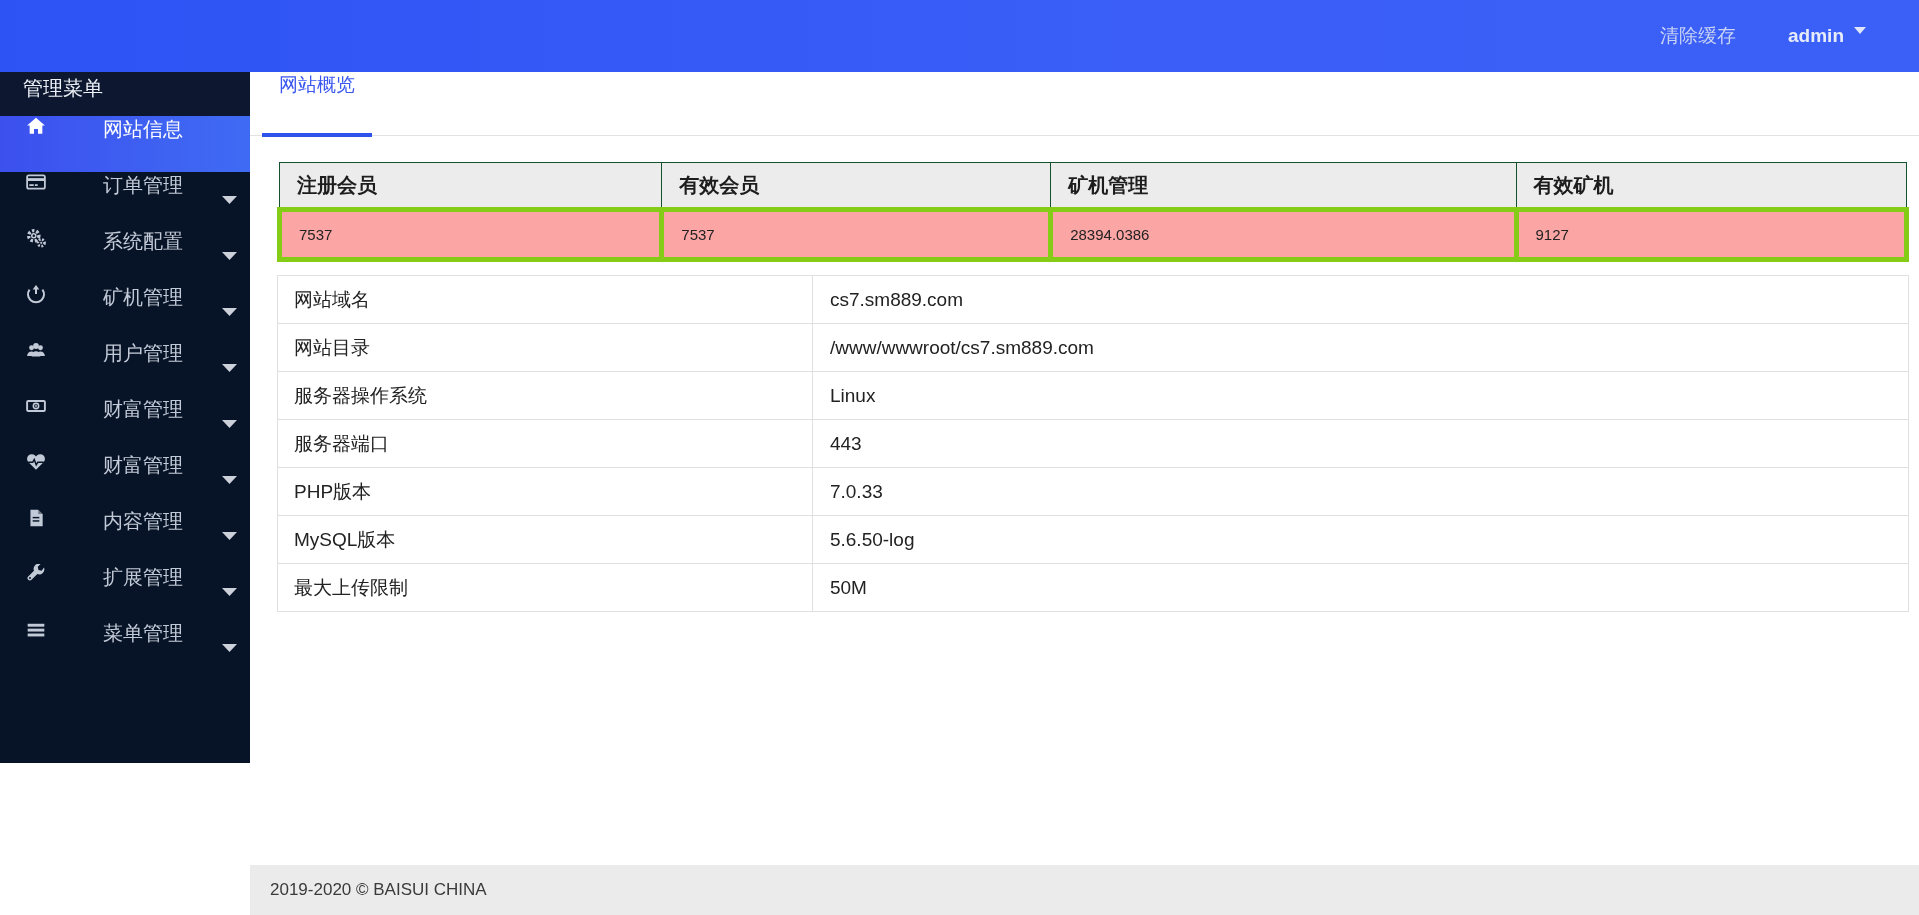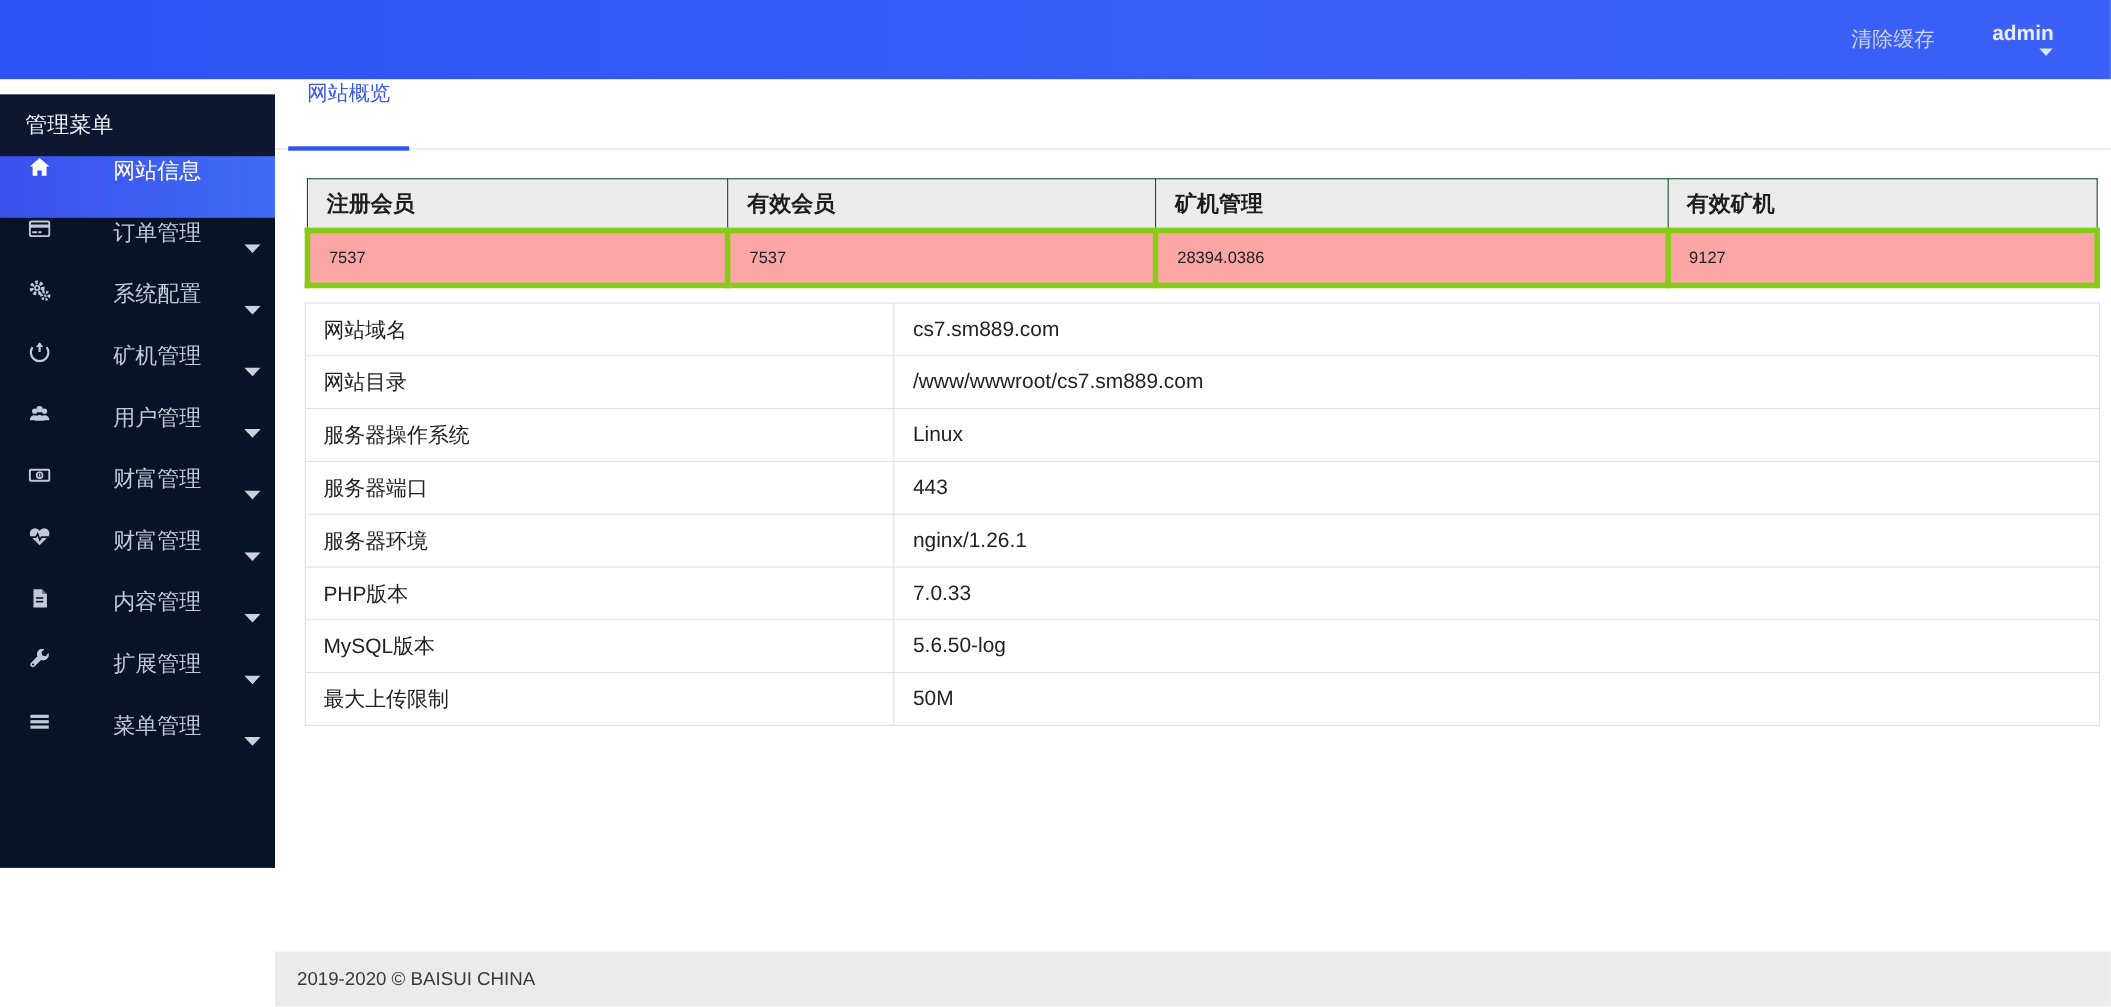--- a/index.html
+++ b/index.html
@@ -6,25 +6,25 @@
   html,body { width:1919px; height:915px; overflow:hidden;
     font-family:"Liberation Sans","DejaVu Sans",sans-serif; background:#fff; }
   .page { position:relative; width:1919px; height:915px; }
 
   
   .topbar { position:absolute; top:0; left:0; width:1919px; height:72px;
     background:linear-gradient(90deg,#2e53f5 0%,#3a5ef7 60%,#3b60f7 100%); z-index:5;
     display:flex; align-items:center; justify-content:flex-end; }
   .topbar-link { color:#c9d3f3; font-size:19px; margin-right:52px; cursor:pointer; }
   .topbar-user { color:#e7ecfb; font-size:19px; font-weight:bold; margin-right:52px;
-    display:flex; align-items:flex-end; cursor:pointer;flex-direction:column; }
+    display:flex; align-items:flex-start; cursor:pointer; }
   .topbar-user .tb-caret { margin-left:9px; display:inline-flex; }
 
   
-  .sidebar { position:absolute; top:86px; left:0; width:250px; height:703px;
+  .sidebar { position:absolute; top:60px; left:0; width:250px; height:703px;
     background:#071427; z-index:4; }
   .side-header { height:56px; line-height:56px; padding-left:23px;
     background:#0d1830; color:#eef1f7; font-size:20px; }
   .side-item { position:relative; height:56px; display:flex; 
     padding-left:26px; color:#c3cad7; font-size:20px; cursor:pointer;gap:48px; }
   .side-item.active { background:linear-gradient(90deg,#3c50ee 0%,#3f6bf4 100%); color:#ffffff; }
   .side-icon { width:20px; height:20px; margin-right:9px; flex:0 0 auto; display:block; }
   .side-caret { position:absolute; right:13px; top:50%; margin-top:-4px; line-height:0; }
 
   
@@ -244,24 +244,20 @@
       </tr>
       <tr>
         <td class="lbl">服务器操作系统</td>
         <td class="val">Linux</td>
       </tr>
       <tr>
         <td class="lbl">服务器端口</td>
         <td class="val">443</td>
       </tr>
       <tr>
-        <td class="lbl">服务器环境</td>
-        <td class="val">nginx/1.26.1</td>
-      </tr>
-      <tr>
         <td class="lbl">PHP版本</td>
         <td class="val">7.0.33</td>
       </tr>
       <tr>
         <td class="lbl">MySQL版本</td>
         <td class="val">5.6.50-log</td>
       </tr>
       <tr>
         <td class="lbl">最大上传限制</td>
         <td class="val">50M</td>

